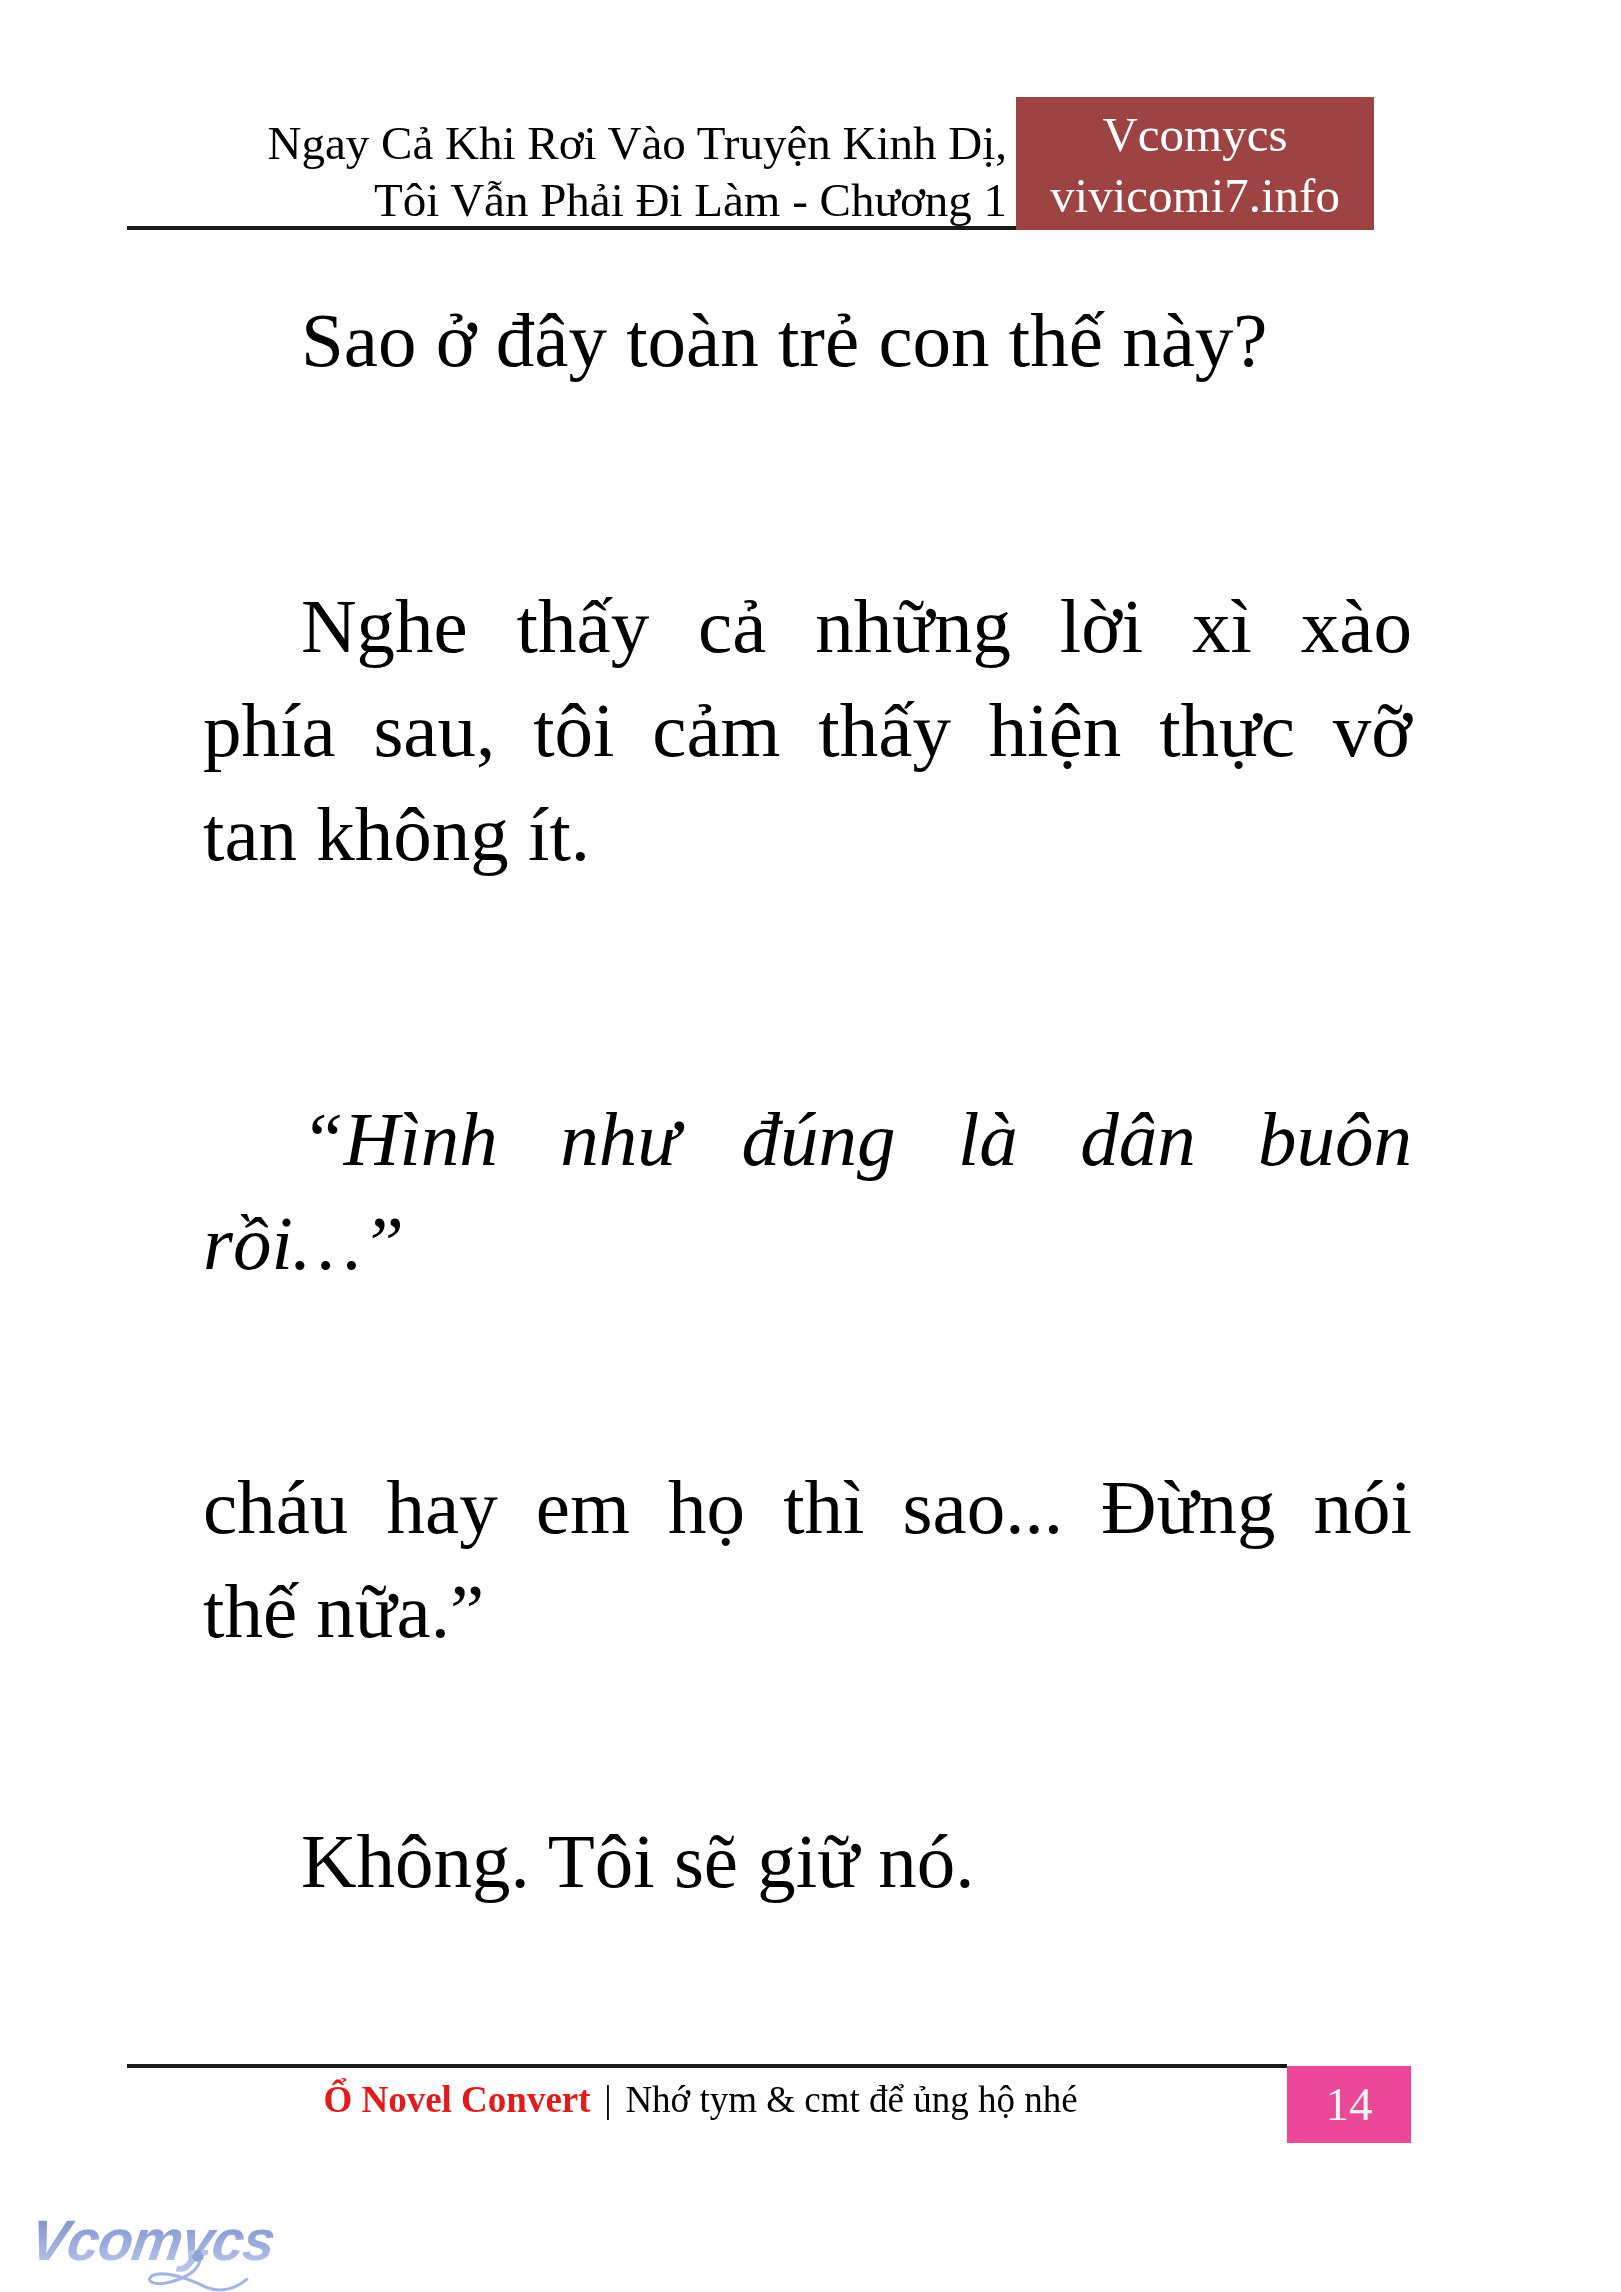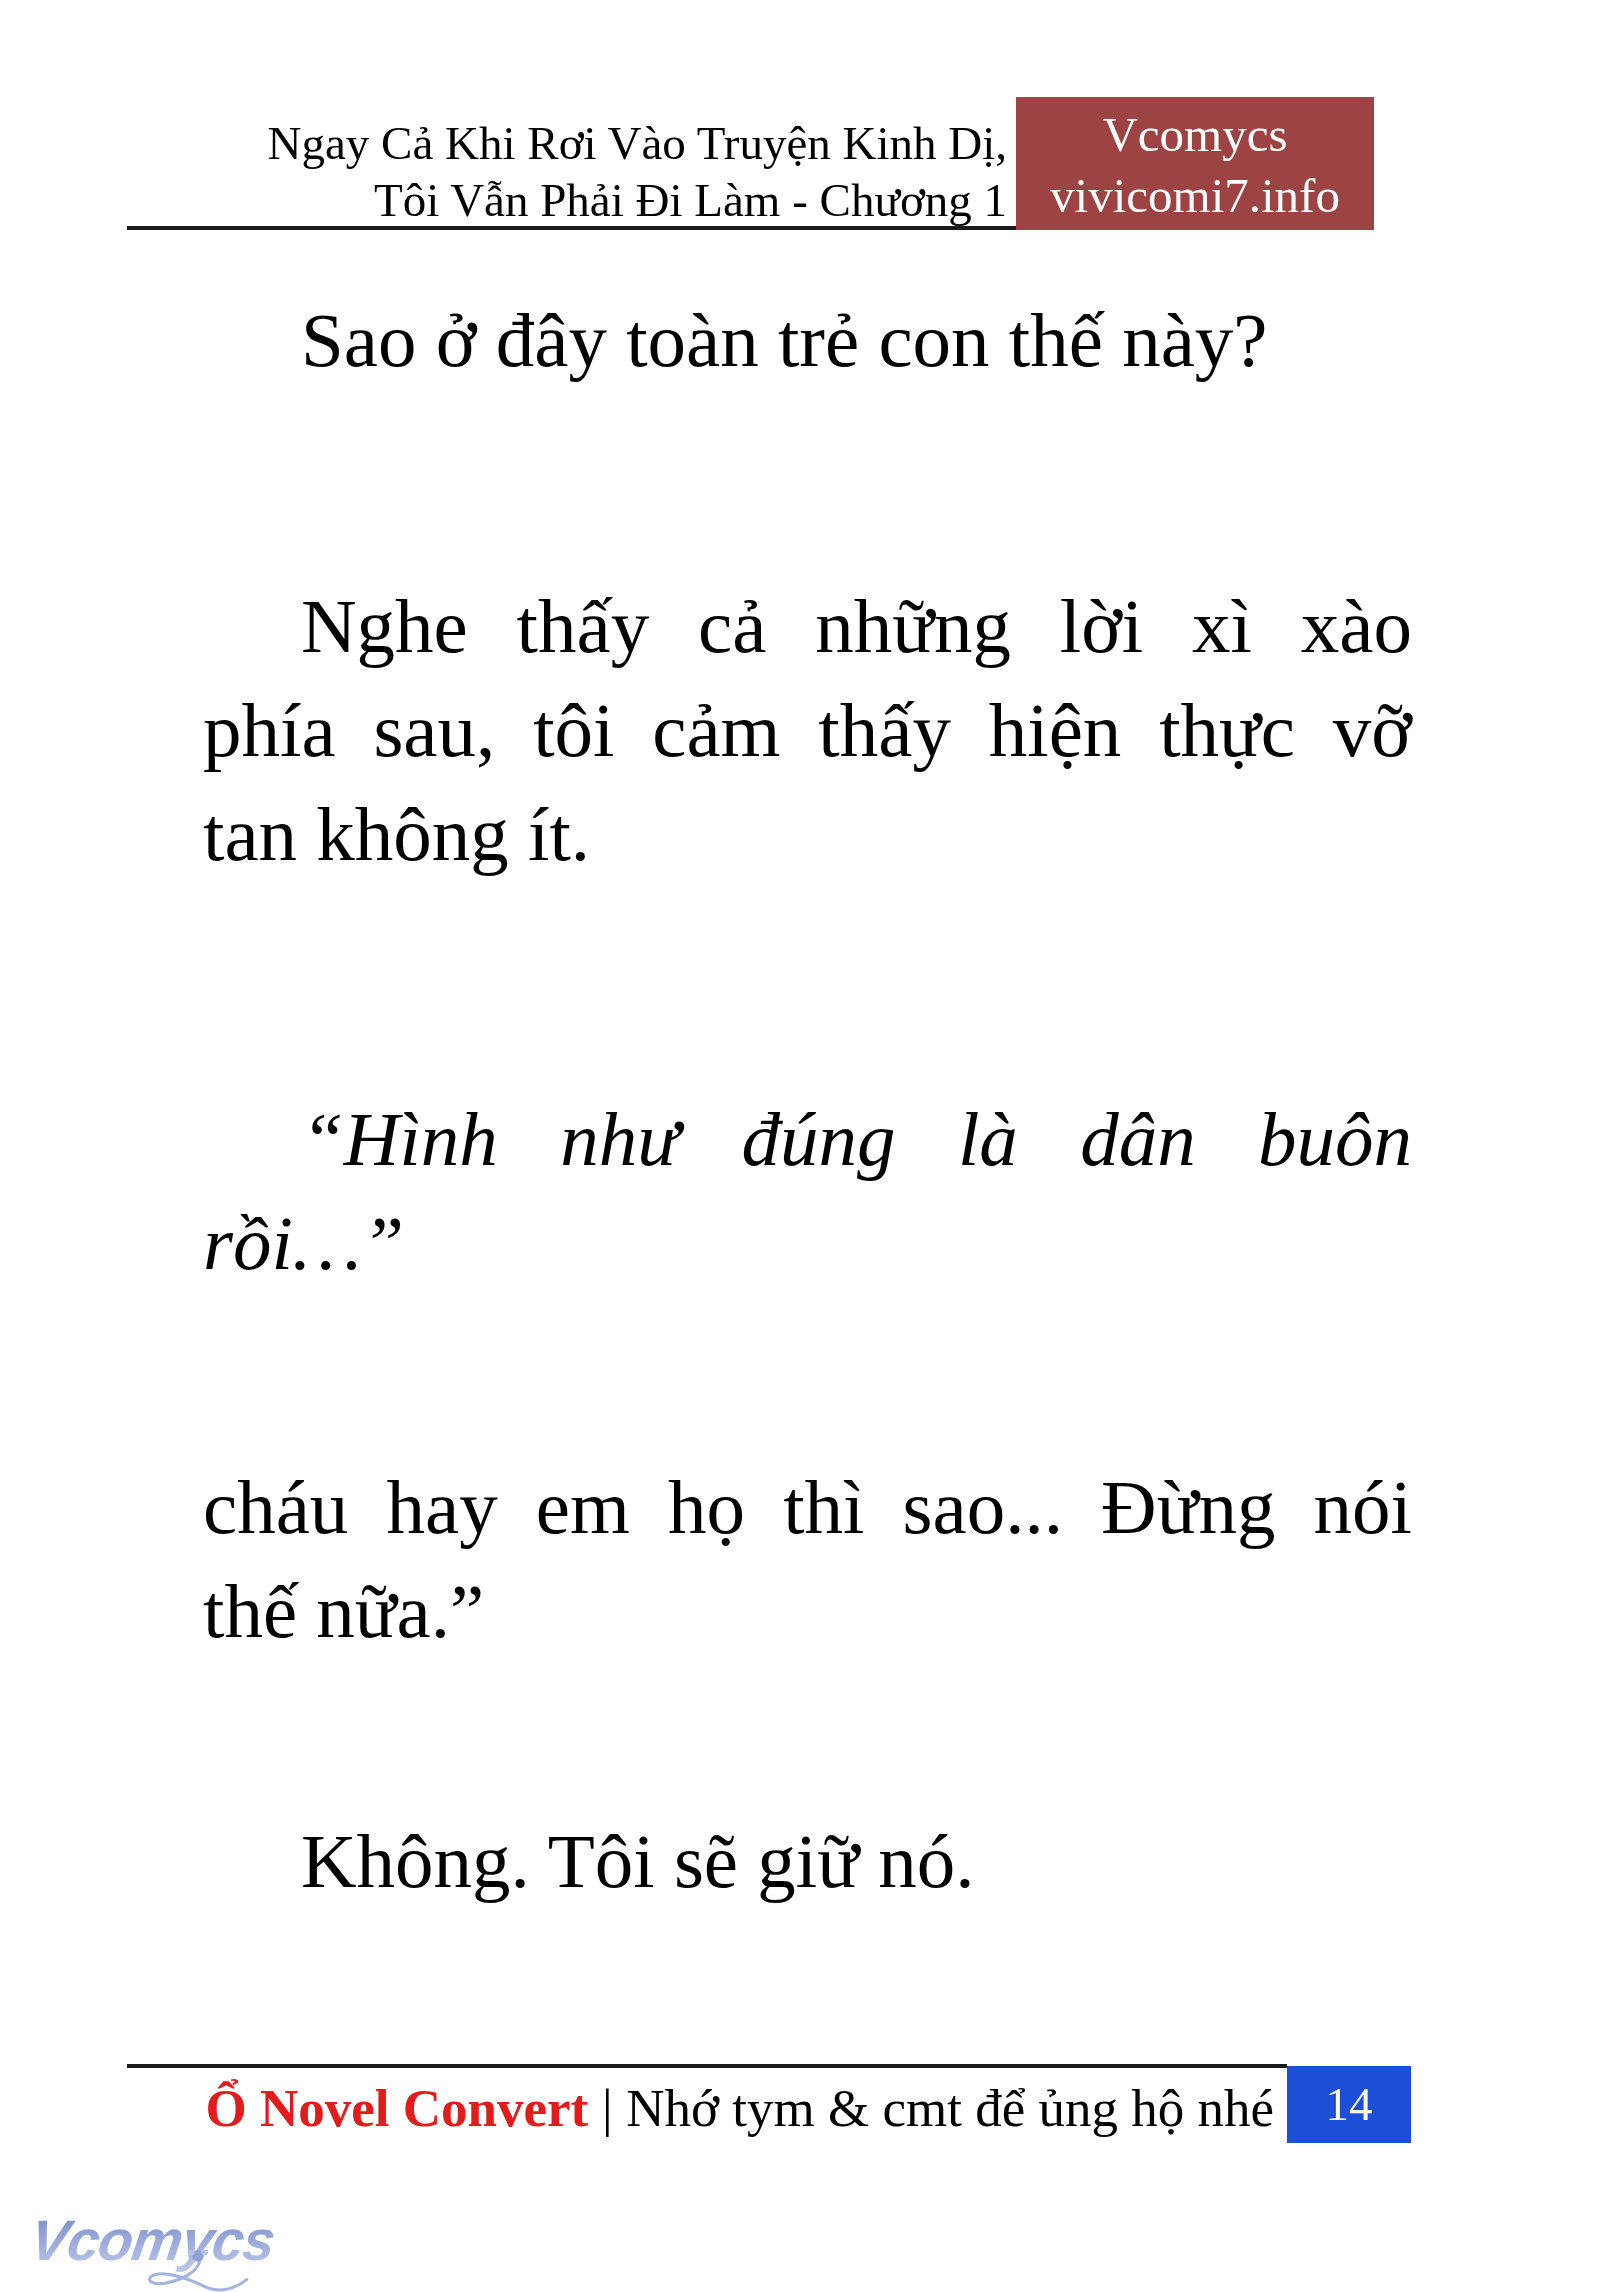--- a/index.html
+++ b/index.html
@@ -63,32 +63,32 @@
   .footer-rule {
     position: absolute;
     left: 127px; top: 2064px;
     width: 1160px; height: 3.9px;
     background: #1a1a1a;
   }
   .footer-credit {
     position: absolute;
     left: 127px; top: 2078px;
     width: 1147px;
-    text-align: right;
-    font-size: 53px;
+    text-align: center;
+    font-size: 37px;
     white-space: nowrap;
   }
   .brand { color: #e31b1b; font-weight: bold; }
   .sep { color: #000000; margin: 0 13.7px; font-weight: normal; }
   .note { color: #000000; }
   .page-badge {
     position: absolute;
     left: 1287px; top: 2066px;
     width: 124px; height: 77px;
-    background: #1d4ed8;
+    background: #ec4899;
     color: #fdf6ec;
     text-align: center;
     font-size: 47px;
     line-height: 77px;
   }
 
   
   .watermark {
     position: absolute;
     left: 31px; top: 2207px;

